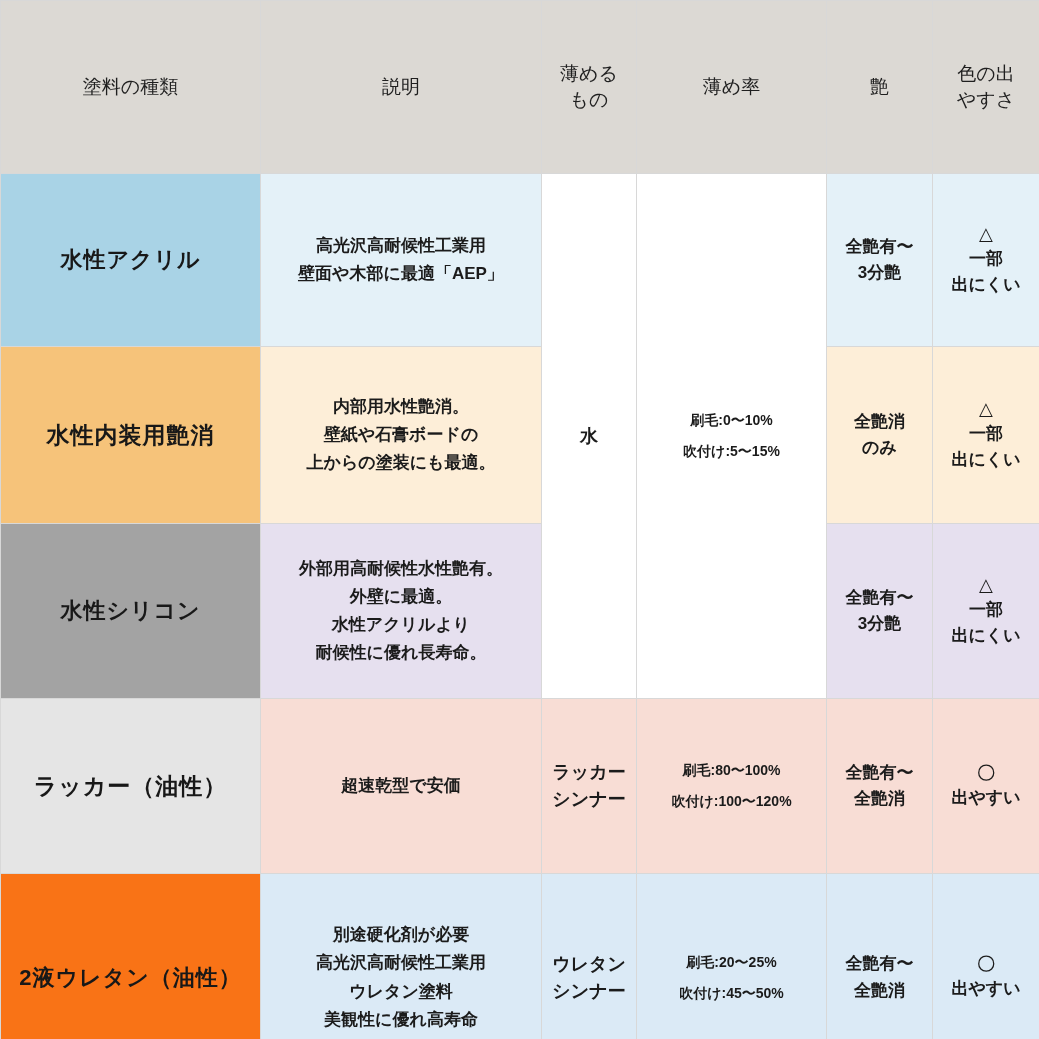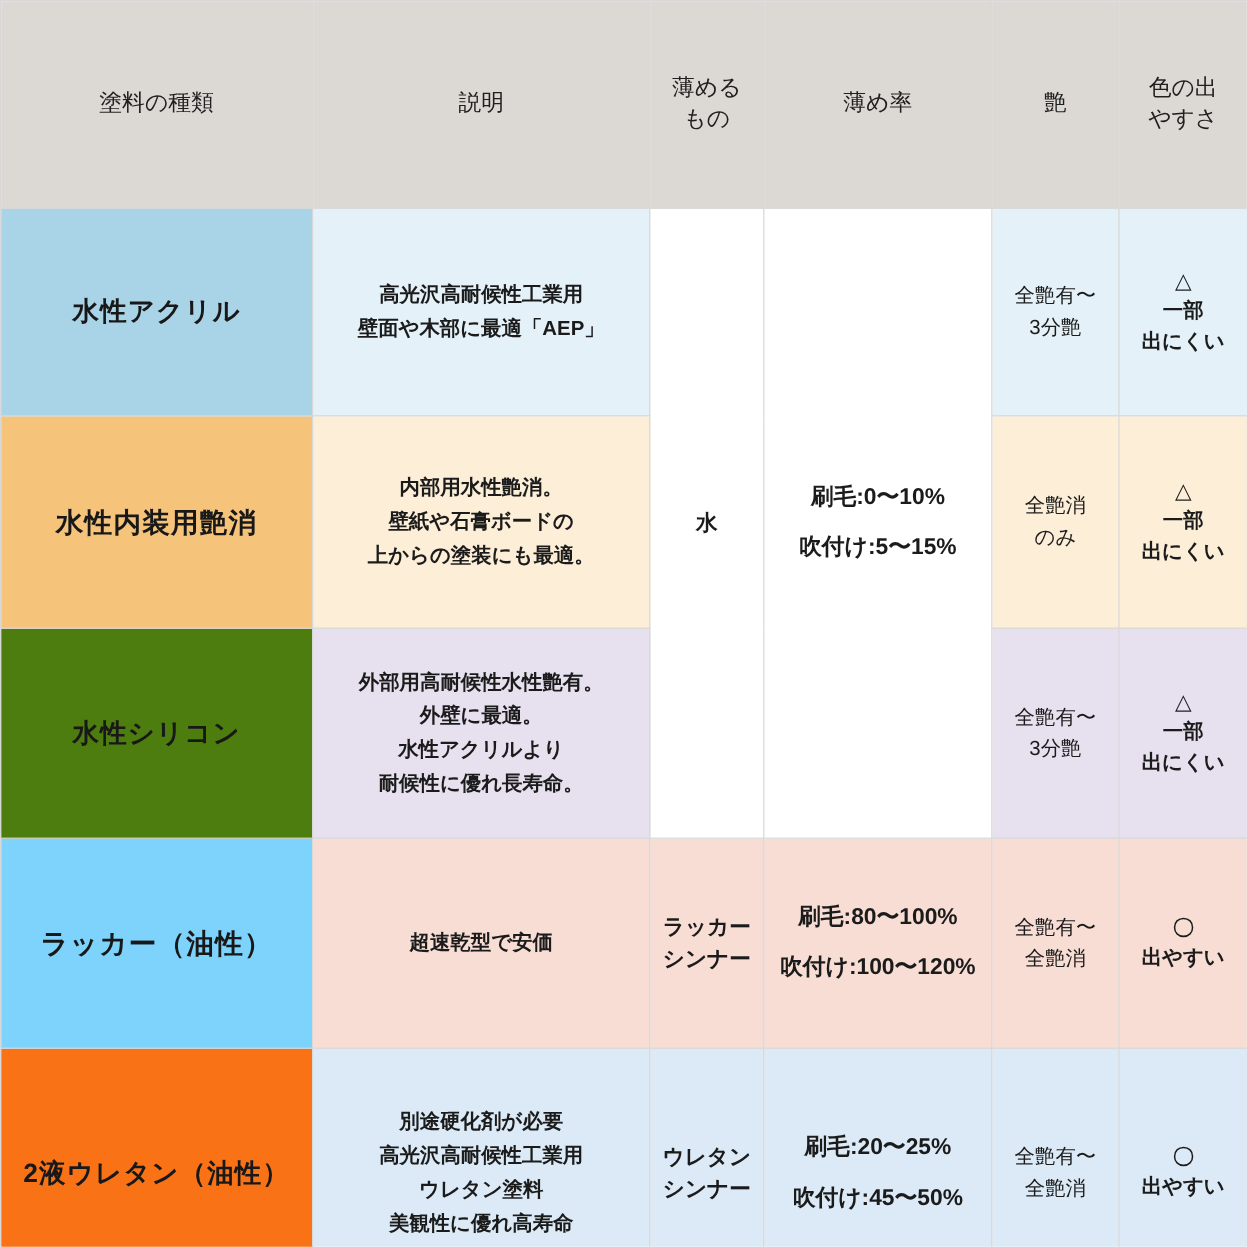--- a/index.html
+++ b/index.html
@@ -68,47 +68,47 @@
     line-height: 1.65;
     color: #1b1b1b;
   }
   td.thinner {
     font-size: 18px;
     font-weight: bold;
     line-height: 1.5;
     color: #1b1b1b;
   }
   td.rate {
-    font-size: 19px;
+    font-size: 14px;
     font-weight: bold;
     line-height: 2.2;
     color: #1b1b1b;
   }
   td.gloss {
     font-size: 17px;
-    font-weight: normal;
+    font-weight: bold;
     line-height: 1.55;
     color: #1b1b1b;
   }
   td.color {
     font-size: 17px;
     font-weight: bold;
     line-height: 1.5;
     color: #1b1b1b;
   }
   td.color .mark { display: block; font-size: 18px; line-height: 1.3; }
 
   
   .f-acr-type   { background: #a9d3e6; }
   .f-acr-light  { background: #e4f1f8; }
   .f-nai-type   { background: #f6c37a; }
   .f-nai-light  { background: #fdeed8; }
-  .f-sil-type   { background: #4d7c0f; margin-top: 48px; }
+  .f-sil-type   { background: #a3a3a3; margin-top: 48px; }
   .f-sil-light  { background: #e6e0ef; }
-  .f-lac-type   { background: #7dd3fc; }
+  .f-lac-type   { background: #e5e5e5; }
   .f-lac-light  { background: #f8ddd5; }
   .f-ure-type   { background: #f97316; margin-left: 40px; }
   .f-ure-light  { background: #dbeaf6; }
   .f-white      { background: #ffffff; }
 </style>
 </head>
 <body>
 
 <table id="paint-table">
   <colgroup>

